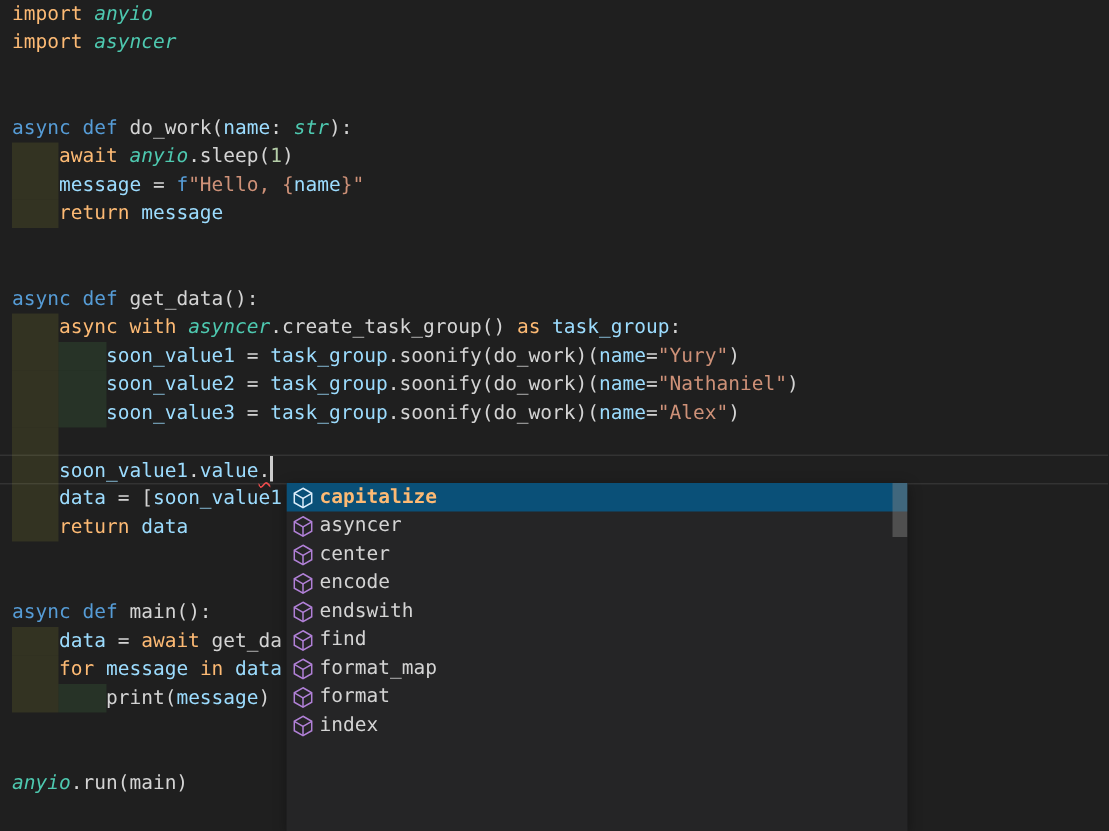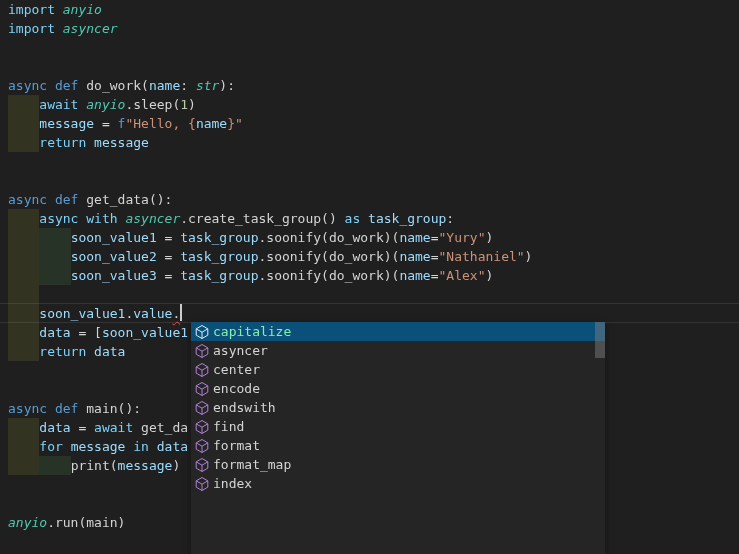--- a/index.html
+++ b/index.html
@@ -8,21 +8,21 @@
     background:#1f1f1f;
     font-family:"DejaVu Sans Mono",monospace;
     font-size:13px;
   }
   .code{position:absolute;left:0;top:0;width:100%;}
   .code-line{
     height:19px;line-height:19px;white-space:pre;
     padding-left:8px;position:relative;z-index:1;
   }
   .tk{white-space:pre;}
-  .tk-kw{color:#7dd3fc;}
+  .tk-kw{color:#fdba74;}
   .tk-st{color:#569cd6;}
   .tk-cls{color:#4ec9b0;font-style:italic;}
   .tk-var{color:#9cdcfe;}
   .tk-str{color:#ce9178;}
   .tk-num{color:#b5cea8;}
   .tk-pl{color:#d4d4d4;}
   .tk-err{
     color:#d4d4d4;
     text-decoration:underline wavy #f14c4c 1px;
     text-underline-offset:3px;
@@ -41,21 +41,21 @@
   }
   .suggest{
     position:absolute;left:191px;top:322px;width:414px;height:232px;
     background:#252526;overflow:hidden;z-index:2;
     box-shadow:0 2px 8px rgba(0,0,0,0.35);
   }
   .suggest-row{
     display:flex;align-items:center;height:19px;padding-left:3px;
     color:#d4d4d4;cursor:default;
   }
-  .suggest-row.selected{background:#0a5078;color:#86efac;}
+  .suggest-row.selected{background:#0a5078;color:#fdba74;font-weight:bold;}
   .suggest-icon{
     width:16px;height:16px;margin-right:3px;flex:none;
     color:#b180d7;display:flex;align-items:center;justify-content:center;
   }
   .suggest-row.selected .suggest-icon{color:#ddeefb;}
   .suggest-icon svg{display:block;}
   .suggest-scrollbar{
     position:absolute;right:0;top:0;width:10px;height:100%;
   }
   .suggest-slider{
@@ -163,31 +163,31 @@
           <span class="suggest-label">find</span>
         </div>
         <div class="suggest-row">
           <span class="suggest-icon">
             <svg width="16" height="16" viewBox="0 0 16 16" fill="none" stroke="currentColor" stroke-width="1">
               <path d="M8 1.5 L13.8 4.85 V11.15 L8 14.5 L2.2 11.15 V4.85 Z"></path>
               <path d="M2.2 4.85 L8 8.2 L13.8 4.85"></path>
               <path d="M8 8.2 V14.5"></path>
             </svg>
           </span>
+          <span class="suggest-label">format_map</span>
+        </div>
+        <div class="suggest-row">
+          <span class="suggest-icon">
+            <svg width="16" height="16" viewBox="0 0 16 16" fill="none" stroke="currentColor" stroke-width="1">
+              <path d="M8 1.5 L13.8 4.85 V11.15 L8 14.5 L2.2 11.15 V4.85 Z"></path>
+              <path d="M2.2 4.85 L8 8.2 L13.8 4.85"></path>
+              <path d="M8 8.2 V14.5"></path>
+            </svg>
+          </span>
           <span class="suggest-label">format</span>
-        </div>
-        <div class="suggest-row">
-          <span class="suggest-icon">
-            <svg width="16" height="16" viewBox="0 0 16 16" fill="none" stroke="currentColor" stroke-width="1">
-              <path d="M8 1.5 L13.8 4.85 V11.15 L8 14.5 L2.2 11.15 V4.85 Z"></path>
-              <path d="M2.2 4.85 L8 8.2 L13.8 4.85"></path>
-              <path d="M8 8.2 V14.5"></path>
-            </svg>
-          </span>
-          <span class="suggest-label">format_map</span>
         </div>
         <div class="suggest-row">
           <span class="suggest-icon">
             <svg width="16" height="16" viewBox="0 0 16 16" fill="none" stroke="currentColor" stroke-width="1">
               <path d="M8 1.5 L13.8 4.85 V11.15 L8 14.5 L2.2 11.15 V4.85 Z"></path>
               <path d="M2.2 4.85 L8 8.2 L13.8 4.85"></path>
               <path d="M8 8.2 V14.5"></path>
             </svg>
           </span>
           <span class="suggest-label">index</span>

